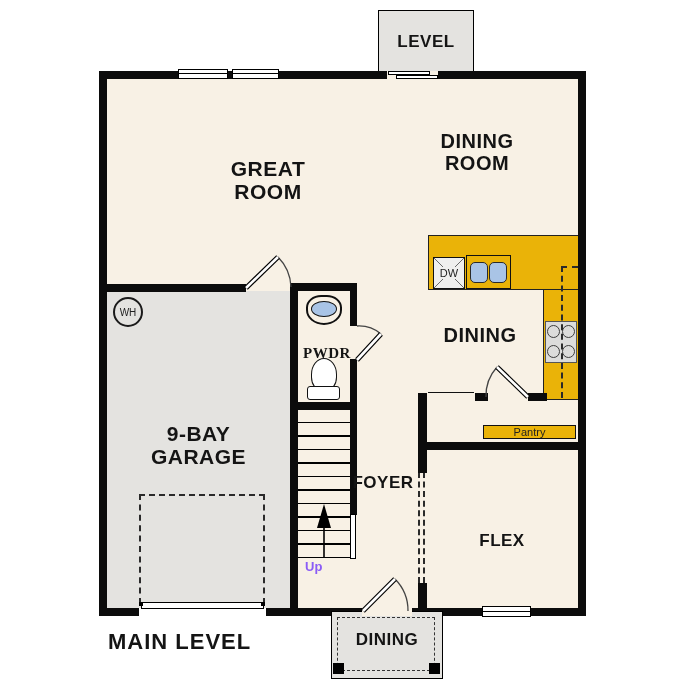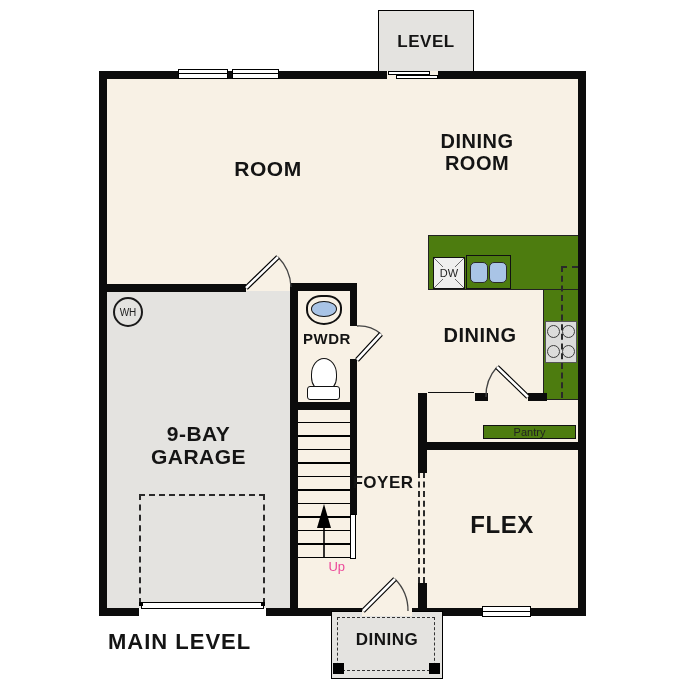--- a/index.html
+++ b/index.html
@@ -3,31 +3,31 @@
 <meta charset="utf-8">
 <style>
   html,body{margin:0;padding:0;background:#fff;}
   #canvas{
     position:relative;width:687px;height:687px;background:#ffffff;
     font-family:"Liberation Sans",sans-serif;color:#111;overflow:hidden;
   }
   .abs{position:absolute;text-align:right;}
   .wall{position:absolute;background:#0c0c0c;}
   .room-label{position:absolute;font-weight:bold;color:#141414;text-align:center;line-height:1.08;letter-spacing:0.5px;}
-  .small-label{position:absolute;color:#ec4899;text-align:right;}
+  .small-label{position:absolute;color:#8b5cf6;text-align:left;font-weight:bold;}
   
   .plan-outline{
     position:absolute;left:99px;top:71px;width:487px;height:545px;
     background:#f8f1e5;border:8px solid #0c0c0c;box-sizing:border-box;
   }
   .outdoor{background:#e4e3e0;border:1.5px solid #000;box-sizing:border-box;}
   .window{position:absolute;background:#fff;border:1.5px solid #000;box-sizing:border-box;}
   .window .mull{position:absolute;left:0;right:0;top:42%;border-top:1px solid #000;}
   .slider-bar{position:absolute;background:#fff;border:1px solid #000;box-sizing:border-box;}
-  .counter{position:absolute;background:#4d7c0f;box-sizing:border-box;}
+  .counter{position:absolute;background:#eab308;box-sizing:border-box;}
   .dashed-v{position:absolute;width:0;border-left:2px dashed #2a2a2a;}
   .dashed-h{position:absolute;height:0;border-top:2px dashed #2a2a2a;}
   .appliance{position:absolute;background:#dcdcdb;border:1.5px solid #111;box-sizing:border-box;
              display:flex;align-items:center;justify-content:center;}
   .burner{position:absolute;width:13px;height:13px;border:1.6px solid #3d3d3d;border-radius:50%;box-sizing:border-box;}
   .basin{position:absolute;width:18px;height:21px;background:#a9c4e6;border:1.6px solid #2a2a2a;border-radius:5px;box-sizing:border-box;}
   .stairs{
     position:absolute;left:298px;top:410px;width:52px;height:149px;
     background:repeating-linear-gradient(to bottom,#f8f1e5 0px,#f8f1e5 12px,#000 12px,#000 13.5px);
   }
@@ -70,21 +70,21 @@
   <div class="garage-track" style="left:139px;top:494px;width:126px;height:110px;"></div>
   <div class="abs" style="left:139px;top:608px;width:127px;height:8px;background:#fff;"></div>
   <div class="slider-bar" style="left:141px;top:602px;width:123px;height:7px;"></div>
 
   <div class="wall" style="left:290px;top:283px;width:67px;height:8px;"></div>
   <div class="wall" style="left:350px;top:283px;width:7px;height:43px;"></div>
   <div class="wall" style="left:350px;top:359px;width:7px;height:156px;"></div>
   <div class="wall" style="left:298px;top:402px;width:52px;height:8px;"></div>
   <div class="abs" style="left:306px;top:295px;width:36px;height:30px;border:2px solid #111;border-radius:42% 42% 50% 50%;box-sizing:border-box;background:#f8f1e5;"></div>
   <div class="abs" style="left:311px;top:301px;width:26px;height:16px;background:#a9c4e6;border:1.5px solid #111;border-radius:50%;box-sizing:border-box;"></div>
-  <div class="room-label" style="left:296px;top:331px;width:62px;font-size:15px;">PWDR</div>
+  <div class="room-label" style="left:296px;top:345px;width:62px;font-size:15px;font-family:Liberation Serif, serif;">PWDR</div>
   <div class="abs" style="left:311px;top:358px;width:26px;height:33px;background:#fff;border:1.6px solid #111;border-radius:50% 50% 42% 42%;box-sizing:border-box;"></div>
   <div class="abs" style="left:307px;top:386px;width:33px;height:14px;background:#fff;border:1.6px solid #111;border-radius:3px;box-sizing:border-box;"></div>
 
   <div class="stairs"></div>
   <div class="railing"></div>
   <div class="small-label" style="left:305px;top:559px;width:40px;font-size:13px;">Up</div>
   <div class="room-label" style="left:350px;top:474px;width:66px;font-size:17px;">FOYER</div>
   <div class="dashed-v" style="left:418px;top:472px;height:111px;"></div>
   <div class="dashed-v" style="left:423px;top:472px;height:111px;"></div>
   <div class="wall" style="left:418px;top:449px;width:9px;height:24px;"></div>
@@ -108,26 +108,27 @@
   <div class="room-label" style="left:424px;top:325px;width:112px;font-size:20px;">DINING</div>
   <div class="wall" style="left:475px;top:393px;width:13px;height:8px;"></div>
   <div class="wall" style="left:528px;top:393px;width:19px;height:8px;"></div>
   <div class="wall" style="left:418px;top:393px;width:9px;height:56px;"></div>
   <div class="abs" style="left:428px;top:392px;width:46px;height:0;border-top:1.2px solid #111;"></div>
   <div class="counter" style="left:483px;top:425px;width:93px;height:14px;border:1px solid #111;display:flex;align-items:center;justify-content:center;">
     <span style="font-size:11px;color:#222;">Pantry</span>
   </div>
 
   <div class="wall" style="left:418px;top:442px;width:160px;height:8px;"></div>
-  <div class="room-label" style="left:450px;top:512px;width:104px;font-size:24px;">FLEX</div>
+  <div class="room-label" style="left:450px;top:532px;width:104px;font-size:17px;">FLEX</div>
   <div class="window" style="left:482px;top:606px;width:49px;height:11px;">
       <div class="mull"></div>
     </div>
 
   <div class="room-label" style="left:208px;top:158px;width:120px;font-size:21px;">
+    <div>GREAT</div>
     <div>ROOM</div>
   </div>
   <div class="room-label" style="left:417px;top:131px;width:120px;font-size:20px;">
     <div>DINING</div>
     <div>ROOM</div>
   </div>
 
   <div class="abs outdoor" style="left:331px;top:611px;width:112px;height:68px;"></div>
   <div class="porch-dash" style="left:337px;top:617px;width:98px;height:54px;"></div>
   <div class="post" style="left:333px;top:663px;"></div>

